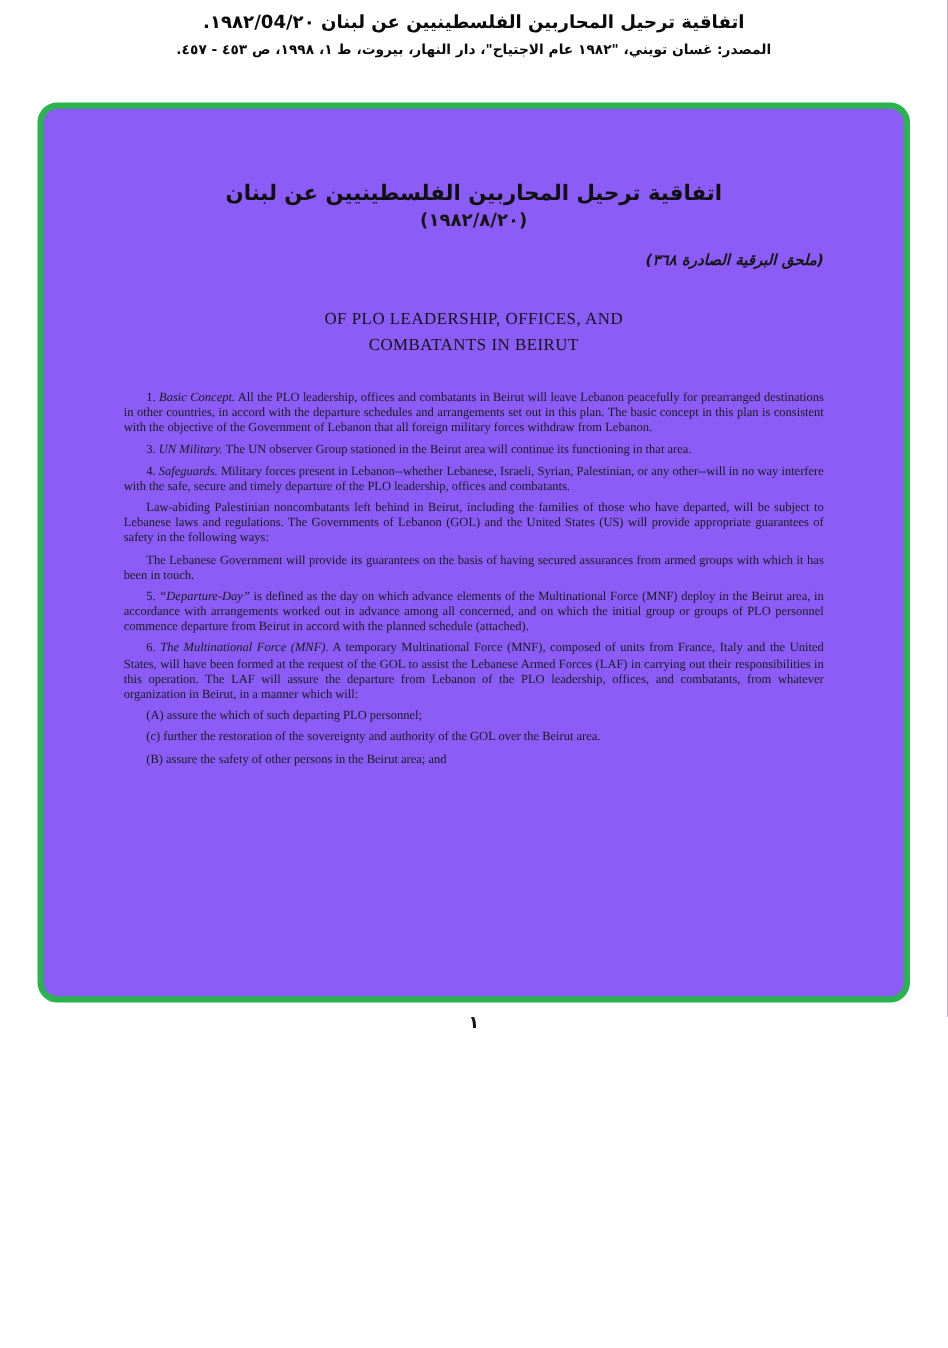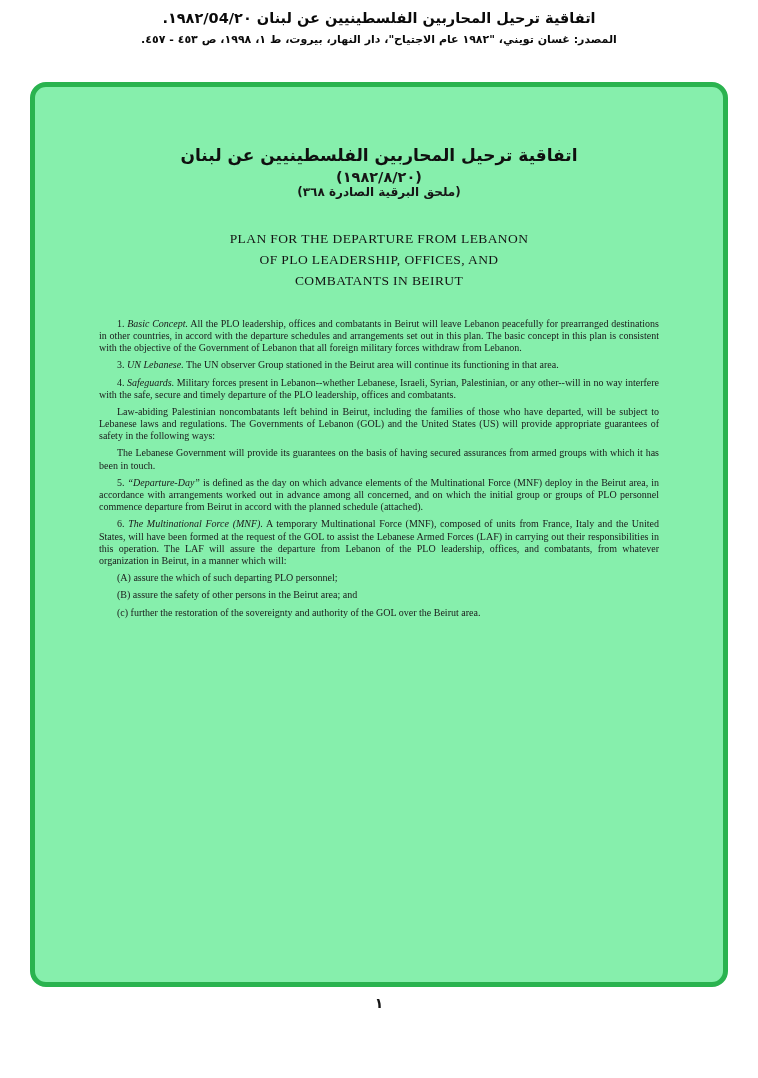--- a/index.html
+++ b/index.html
@@ -22,26 +22,26 @@
   .hdr-source {
     font-family: "DejaVu Sans", sans-serif;
     font-weight: bold;
     font-size: 11px;
     margin-top: 7px;
     direction: rtl;
     color: #0a0a0a;
   }
   .scan-frame {
     width: 698px;
-    height: 905px;
+    height: 720px;
     margin: 36px auto 0;
     border: 5px solid #2ab34f;
     border-radius: 16px;
     padding: 58px 64px 0 64px;
-    background: #86efac;
+    background: #8b5cf6;
   }
   .ar-title {
     font-family: "DejaVu Sans", sans-serif;
     font-weight: bold;
     font-size: 17px;
     text-align: center;
     direction: rtl;
     color: #101010;
   }
   .ar-date {
@@ -49,22 +49,23 @@
     font-weight: bold;
     font-size: 14.5px;
     text-align: center;
     direction: rtl;
     margin-top: 4px;
   }
   .ar-note {
     font-family: "DejaVu Sans", sans-serif;
     font-weight: bold;
     font-size: 12px;
-    text-align: center;
     direction: rtl;
+    margin-top: 16px;
+    font-style: italic;
   }
   .en-title {
     margin-top: 30px;
     text-align: center;
     font-size: 13.5px;
     letter-spacing: 0.4px;
     line-height: 1.55;
     color: #141414;
   }
   .body-text {
@@ -91,34 +92,33 @@
   <div class="hdr-title">اتفاقية ترحيل المحاربين الفلسطينيين عن لبنان ١٩٨٢/04/٢٠.</div>
   <div class="hdr-source">المصدر: غسان تويني، "١٩٨٢ عام الاجتياح"، دار النهار، بيروت، ط ١، ١٩٩٨، ص ٤٥٣ - ٤٥٧.</div>
 </div>
 
 <div class="scan-frame" style="border-color: rgb(42, 179, 79);">
   <div class="ar-title">اتفاقية ترحيل المحاربين الفلسطينيين عن لبنان</div>
   <div class="ar-date">(١٩٨٢/٨/٢٠)</div>
   <div class="ar-note">(ملحق البرقية الصادرة ٣٦٨)</div>
 
   <div class="en-title">
-    <div>PLAN FOR THE DEPARTURE FROM LEBANON</div>
     <div>OF PLO LEADERSHIP, OFFICES, AND</div>
     <div>COMBATANTS IN BEIRUT</div>
   </div>
 
   <div class="body-text">
     <p class="para">
       <span class="pnum">1.</span>
       <span class="plead">Basic Concept.</span>
       <span class="ptext">All the PLO leadership, offices and combatants in Beirut will leave Lebanon peacefully for prearranged destinations in other countries, in accord with the departure schedules and arrangements set out in this plan. The basic concept in this plan is consistent with the objective of the Government of Lebanon that all foreign military forces withdraw from Lebanon.</span>
     </p>
     <p class="para">
       <span class="pnum">3.</span>
-      <span class="plead">UN Lebanese.</span>
+      <span class="plead">UN Military.</span>
       <span class="ptext">The UN observer Group stationed in the Beirut area will continue its functioning in that area.</span>
     </p>
     <p class="para">
       <span class="pnum">4.</span>
       <span class="plead">Safeguards.</span>
       <span class="ptext">Military forces present in Lebanon--whether Lebanese, Israeli, Syrian, Palestinian, or any other--will in no way interfere with the safe, secure and timely departure of the PLO leadership, offices and combatants.</span>
     </p>
     <p class="para">
       <span class="pnum"></span>
       <span class="plead"></span>
@@ -140,23 +140,23 @@
       <span class="ptext">A temporary Multinational Force (MNF), composed of units from France, Italy and the United States, will have been formed at the request of the GOL to assist the Lebanese Armed Forces (LAF) in carrying out their responsibilities in this operation. The LAF will assure the departure from Lebanon of the PLO leadership, offices, and combatants, from whatever organization in Beirut, in a manner which will:</span>
     </p>
     <p class="para">
       <span class="pnum"></span>
       <span class="plead"></span>
       <span class="ptext">(A) assure the which of such departing PLO personnel;</span>
     </p>
     <p class="para">
       <span class="pnum"></span>
       <span class="plead"></span>
-      <span class="ptext">(B) assure the safety of other persons in the Beirut area; and</span>
+      <span class="ptext">(c) further the restoration of the sovereignty and authority of the GOL over the Beirut area.</span>
     </p>
     <p class="para">
       <span class="pnum"></span>
       <span class="plead"></span>
-      <span class="ptext">(c) further the restoration of the sovereignty and authority of the GOL over the Beirut area.</span>
+      <span class="ptext">(B) assure the safety of other persons in the Beirut area; and</span>
     </p>
   </div>
 </div>
 
 <div class="page-num">١</div>
 
 </body></html>

